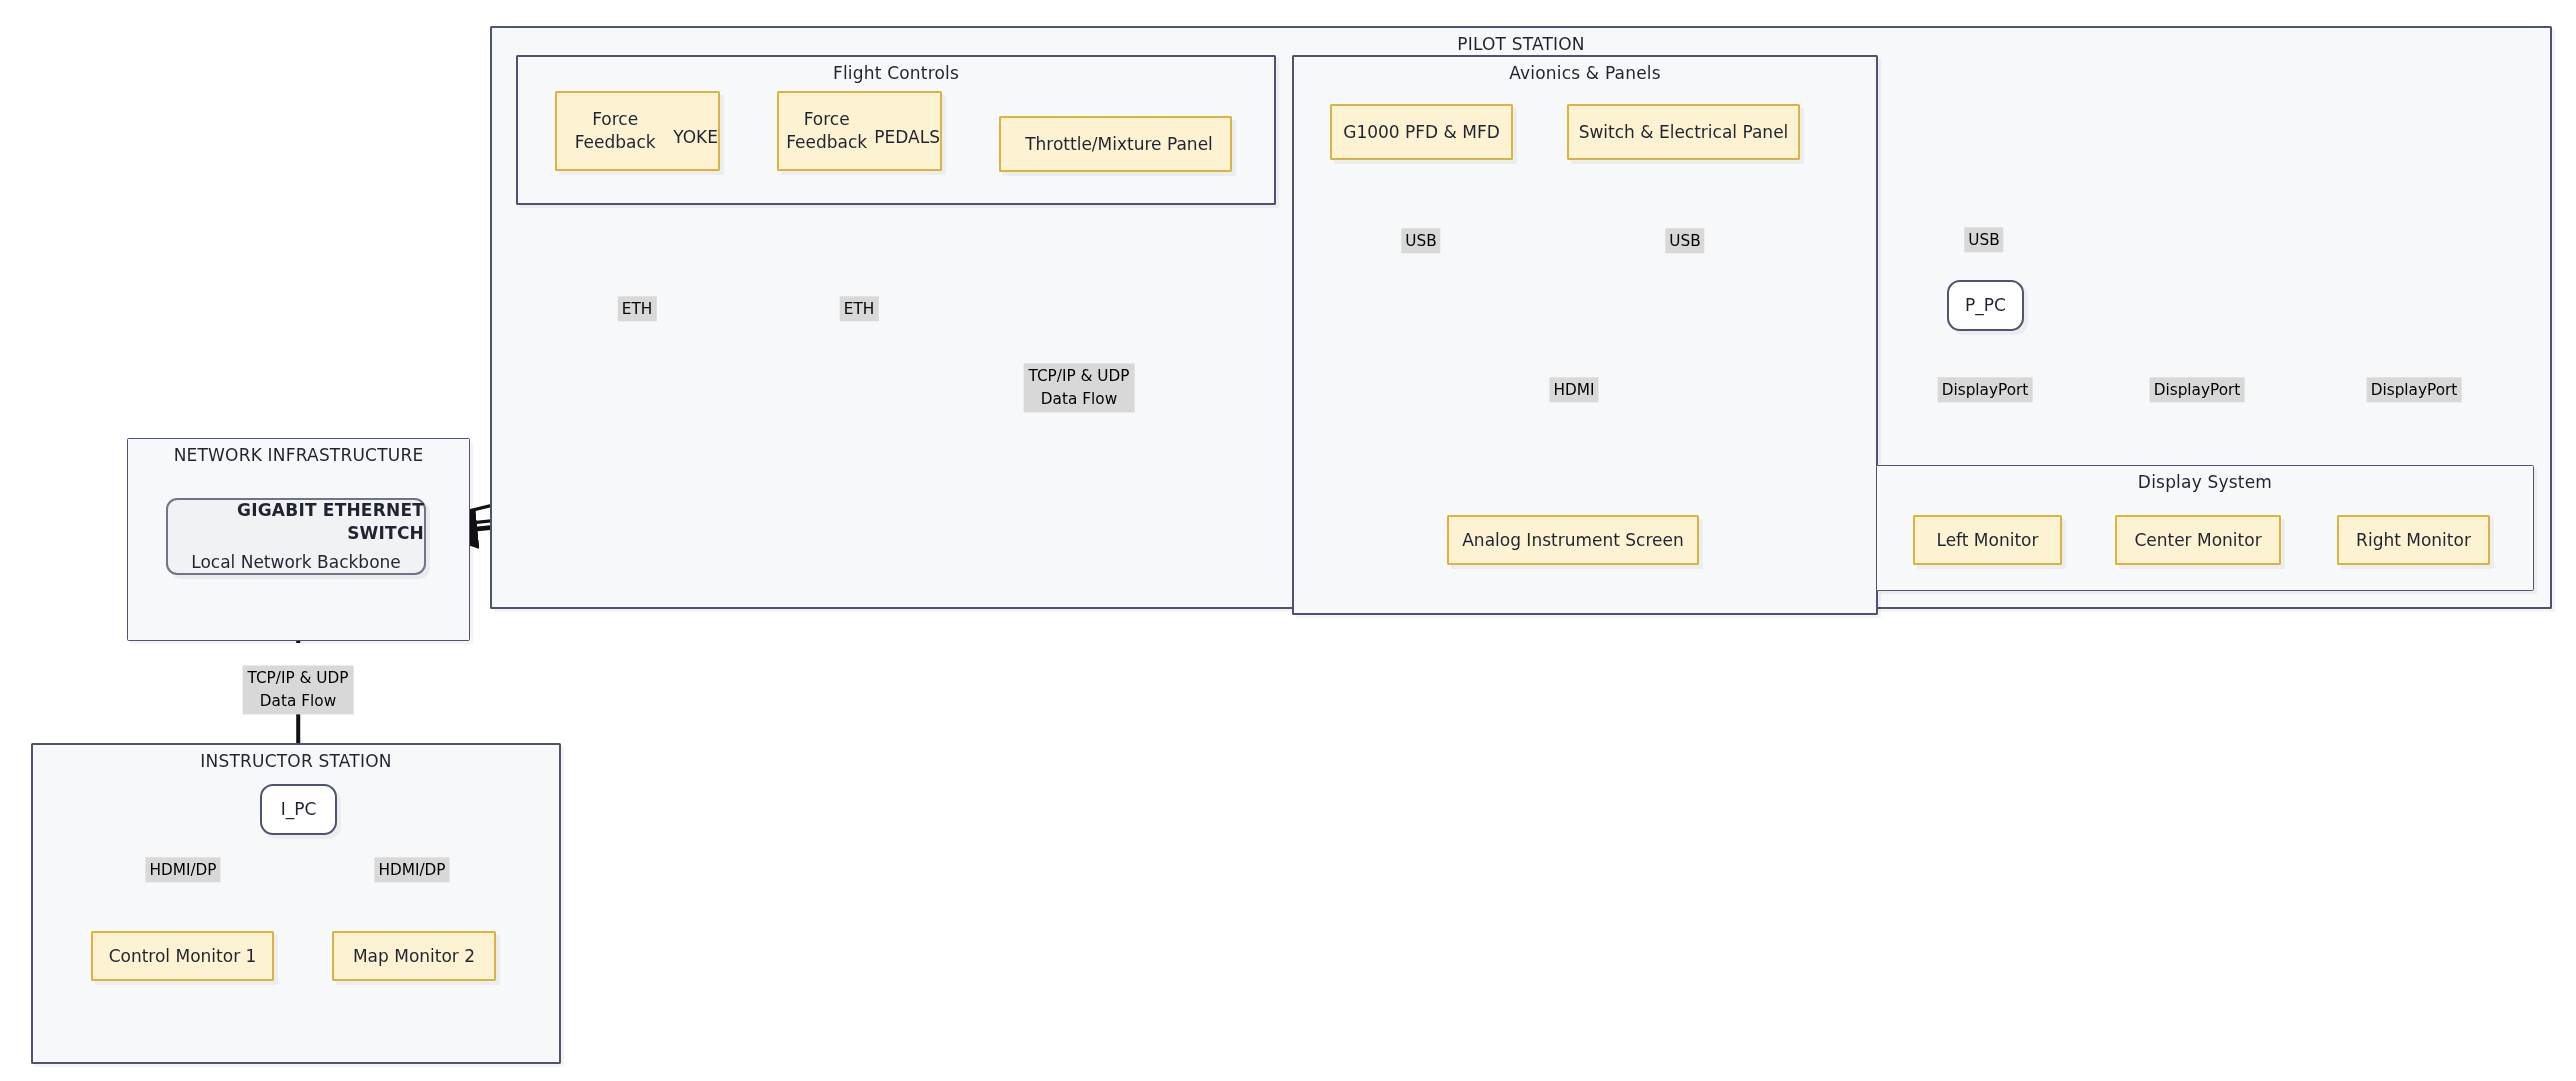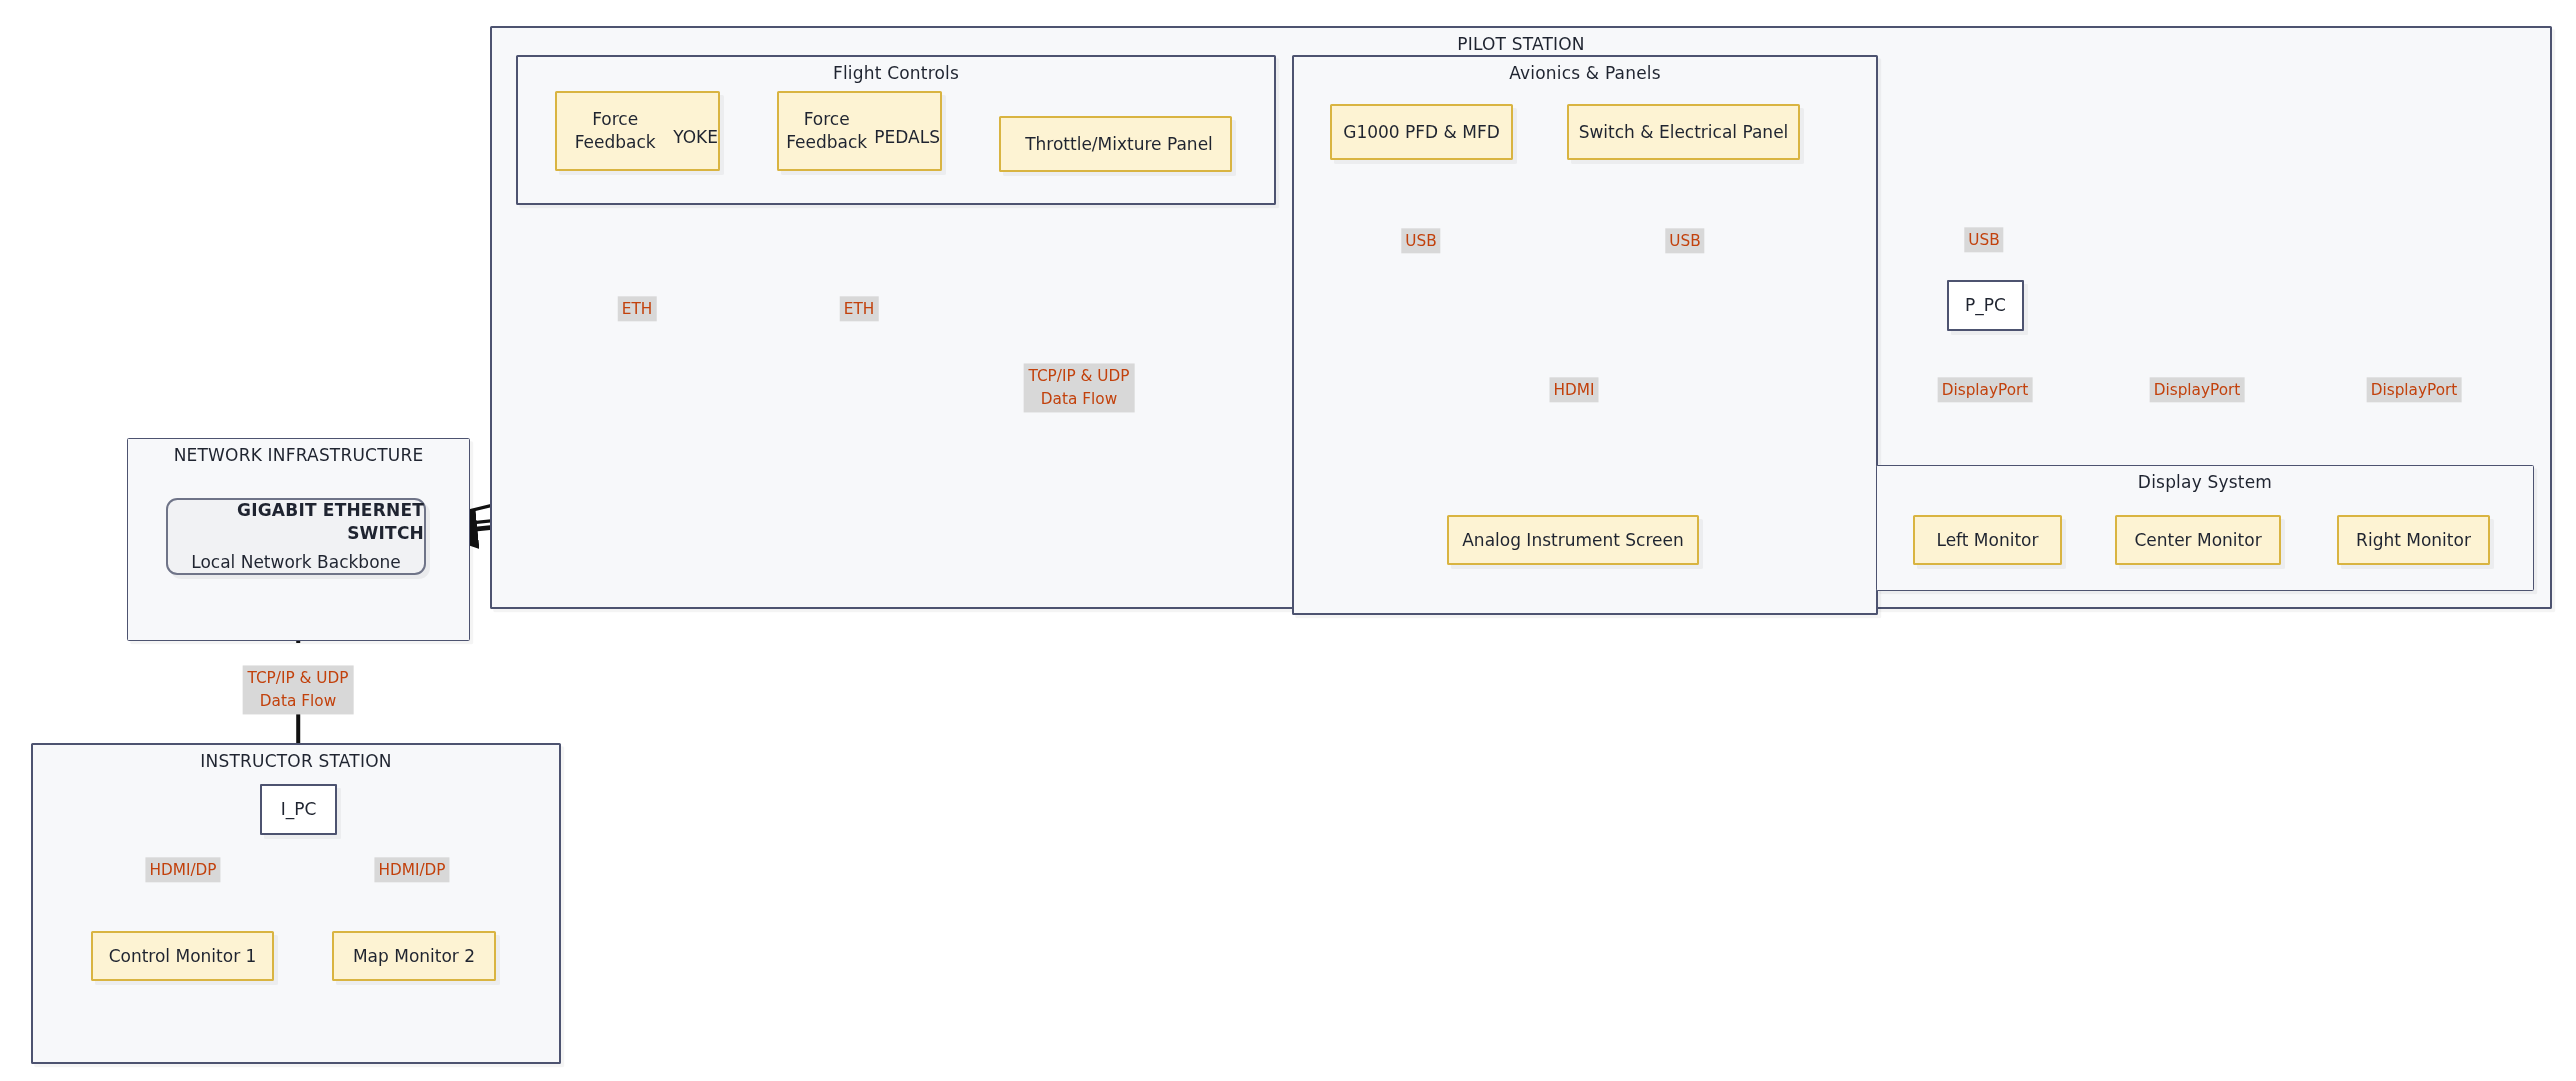--- a/index.html
+++ b/index.html
@@ -41,42 +41,42 @@
   }
   .node.yellow{
     background:#fdf3d3;
     border:2.4px solid #d9b441;
     border-radius:1.6px;
     box-shadow:4px 4px 0 0 rgba(0,0,0,0.045);
   }
   .node.white{
     background:#ffffff;
     border:2.4px solid #4d5370;
-    border-radius:1px;
+    border-radius:13px;
     box-shadow:4px 4px 0 0 rgba(0,0,0,0.045);
   }
   .node.switch{
     background:#f1f2f4;
     border:2.4px solid #6f7488;
     border-radius:11.3px;
     box-shadow:4px 4px 0 0 rgba(0,0,0,0.05);
     flex-direction:column;
   }
   .node .l1{display:block;}
   .node .l2{display:block;}
   .node.switch .l1{font-weight:bold;font-size:17px;letter-spacing:0.2px;text-align:right;}
   .node.switch .l2{font-size:17px;margin-top:5.6px;}
   .node.two-line{flex-direction:row;}
   .node.two-line .l2{margin-top:12px;}
 
   
   .elabel{
     position:absolute;
     background:#d8d8d8;
-    color:#c2410c;
+    color:#000000;
     font-size:15.3px;
     line-height:1.45;
     padding:1.6px 4px;
     white-space:nowrap;
     text-align:center;
     box-sizing:border-box;
     transform:translate(-50%,-50%);
   }
   .elabel.two{padding:2.4px 4.8px;}
 </style>

